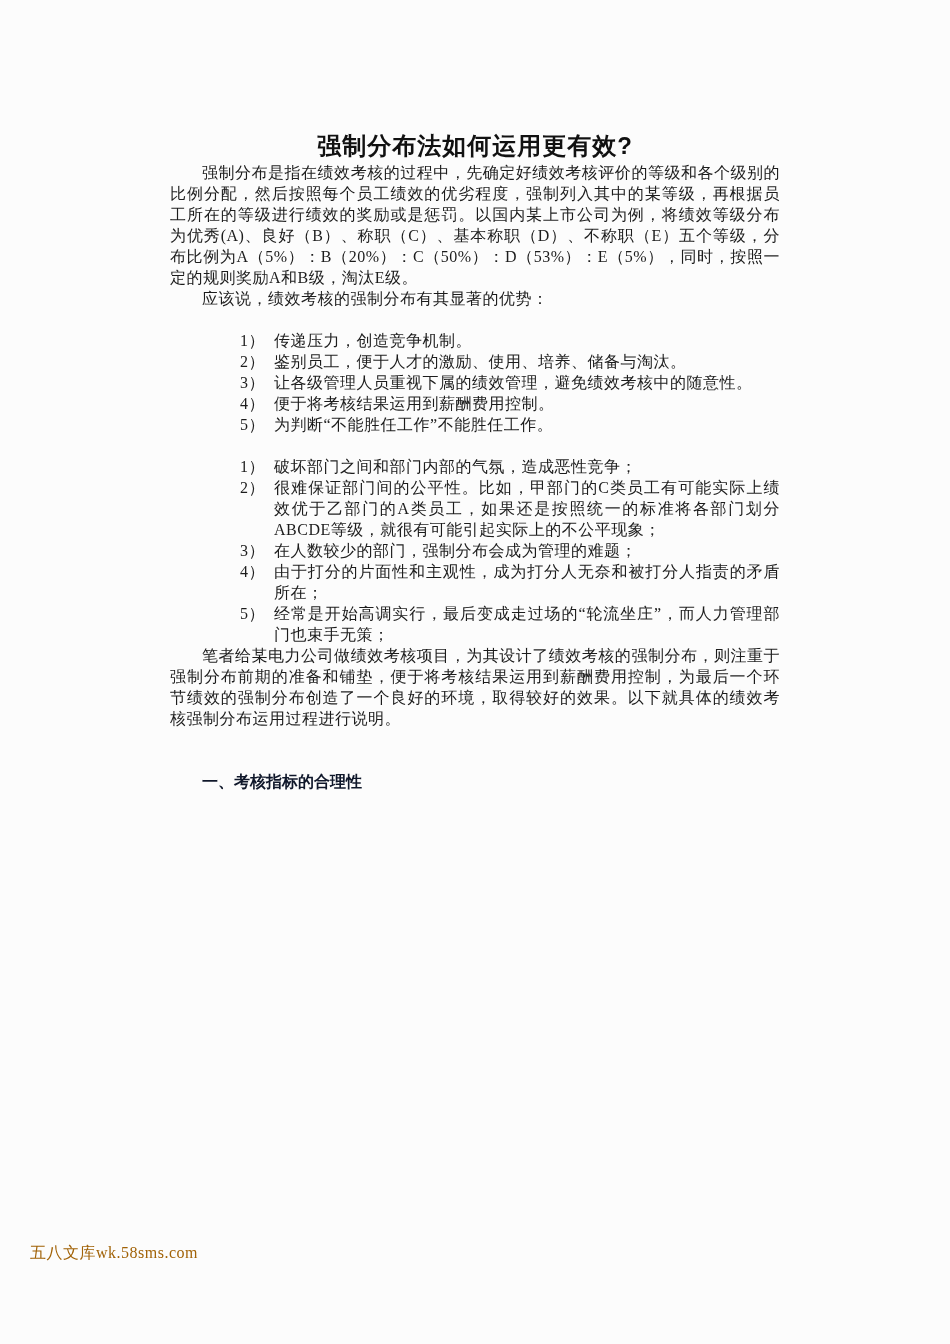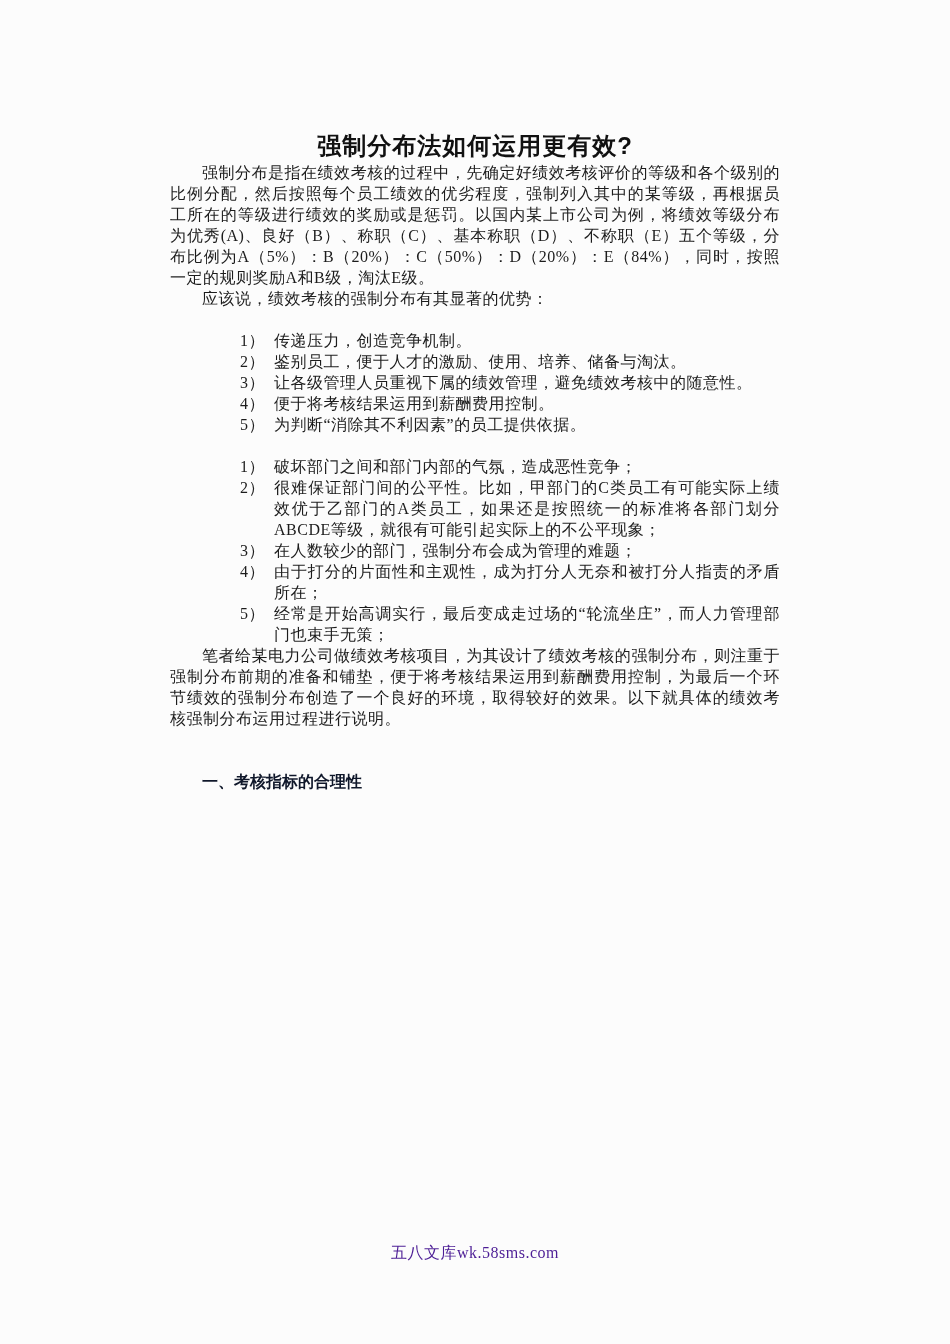--- a/index.html
+++ b/index.html
@@ -67,35 +67,34 @@
     font-size: 16px;
     line-height: 21px;
     text-indent: 2em;
     color: #0f172a;
   }
   .page-footer {
     position: absolute;
     left: 0;
     top: 1243px;
     width: 100%;
-    text-align: center;
     font-size: 16px;
     letter-spacing: 0.5px;
-    color: #4c1d95;
+    color: #a16207;
     font-family: Liberation Serif, serif;
   }
 </style>
 </head>
 <body>
 
 <div class="page">
 
   <h1 class="doc-title">强制分布法如何运用更有效?</h1>
 
-  <p class="body-text para intro">强制分布是指在绩效考核的过程中，先确定好绩效考核评价的等级和各个级别的比例分配，然后按照每个员工绩效的优劣程度，强制列入其中的某等级，再根据员工所在的等级进行绩效的奖励或是惩罚。以国内某上市公司为例，将绩效等级分布为优秀(A)、良好（B）、称职（C）、基本称职（D）、不称职（E）五个等级，分布比例为A（5%）：B（20%）：C（50%）：D（20%）：E（84%），同时，按照一定的规则奖励A和B级，淘汰E级。</p>
+  <p class="body-text para intro">强制分布是指在绩效考核的过程中，先确定好绩效考核评价的等级和各个级别的比例分配，然后按照每个员工绩效的优劣程度，强制列入其中的某等级，再根据员工所在的等级进行绩效的奖励或是惩罚。以国内某上市公司为例，将绩效等级分布为优秀(A)、良好（B）、称职（C）、基本称职（D）、不称职（E）五个等级，分布比例为A（5%）：B（20%）：C（50%）：D（53%）：E（5%），同时，按照一定的规则奖励A和B级，淘汰E级。</p>
 
   <p class="body-text para gap-sm">应该说，绩效考核的强制分布有其显著的优势：</p>
 
   <div class="list">
     <div class="body-text list-item">
       <span class="num">1）</span>
       <span class="txt">传递压力，创造竞争机制。</span>
     </div>
     <div class="body-text list-item">
       <span class="num">2）</span>
@@ -104,21 +103,21 @@
     <div class="body-text list-item">
       <span class="num">3）</span>
       <span class="txt">让各级管理人员重视下属的绩效管理，避免绩效考核中的随意性。</span>
     </div>
     <div class="body-text list-item">
       <span class="num">4）</span>
       <span class="txt">便于将考核结果运用到薪酬费用控制。</span>
     </div>
     <div class="body-text list-item">
       <span class="num">5）</span>
-      <span class="txt">为判断“消除其不利因素”的员工提供依据。</span>
+      <span class="txt">为判断“不能胜任工作”不能胜任工作。</span>
     </div>
   </div>
 
 
   <div class="list">
     <div class="body-text list-item">
       <span class="num">1）</span>
       <span class="txt">破坏部门之间和部门内部的气氛，造成恶性竞争；</span>
     </div>
     <div class="body-text list-item">

